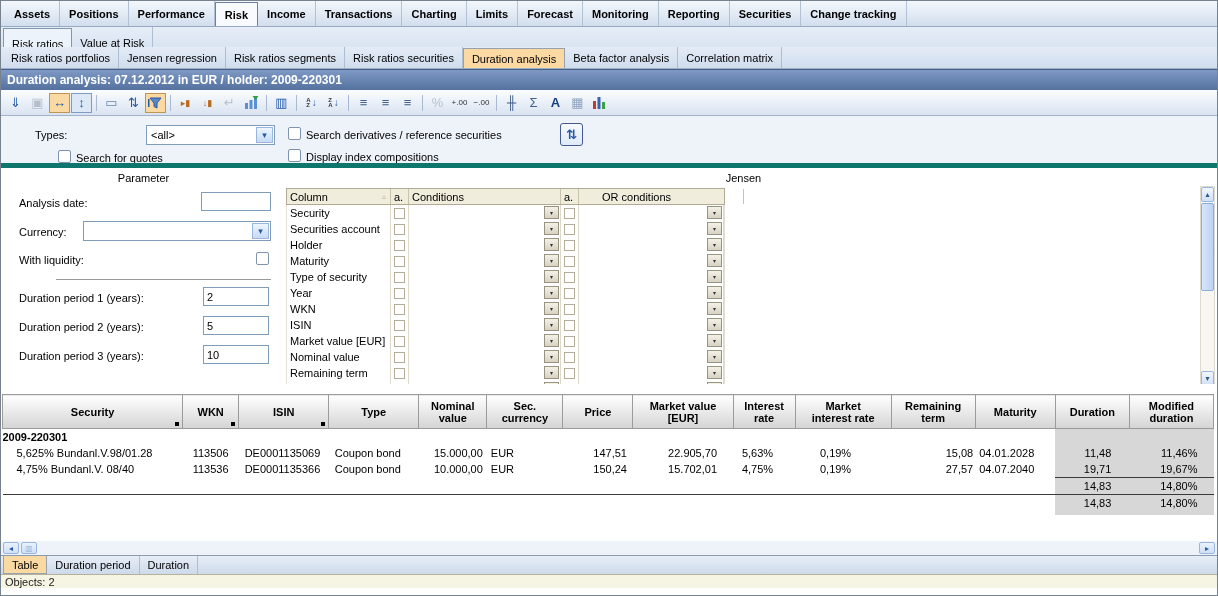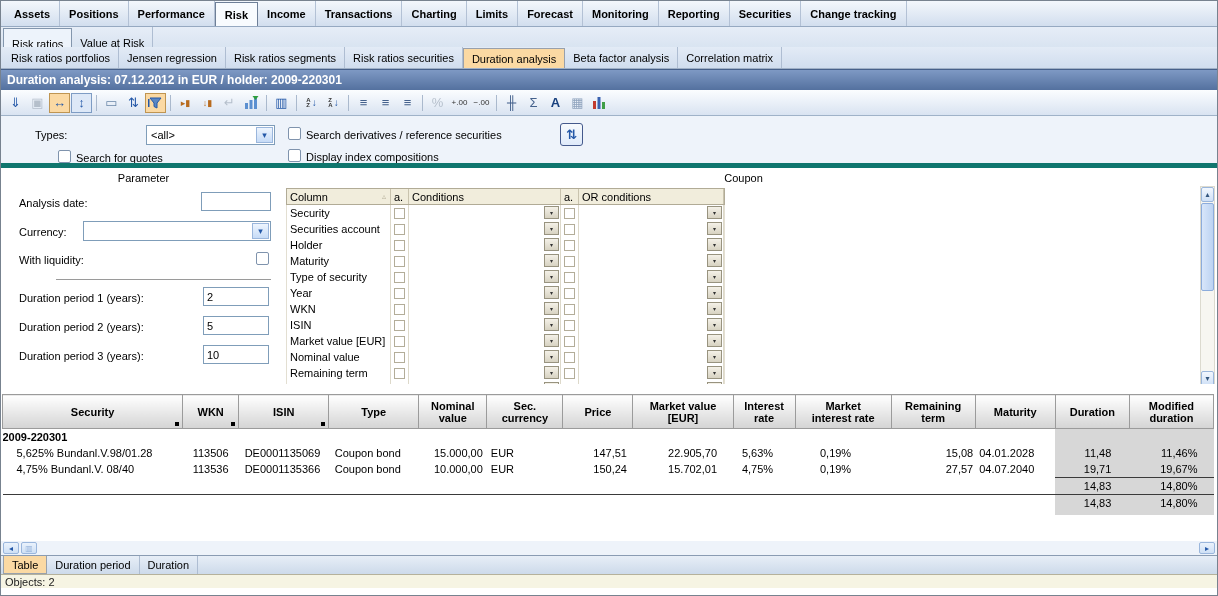--- a/index.html
+++ b/index.html
@@ -220,21 +220,21 @@
       <span>⇅</span>
     </div>
     <span class="cb" style="left:57px;top:34px;"></span>
     <span class="lbl" style="left:75px;top:36px;">Search for quotes</span>
     <span class="cb" style="left:287px;top:33px;"></span>
     <span class="lbl" style="left:305px;top:35px;">Display index compositions</span>
   </div>
 
   <div class="band" id="panel">
     <div class="secHead" id="paramTitle">Parameter</div>
-    <div class="secHead" id="filterTitle">Coupon</div>
+    <div class="secHead" id="filterTitle">Jensen</div>
 
     <span class="lbl" style="left:18px;top:29px;">Analysis date:</span>
     <input class="pinput" style="left: 200px; top: 24px; width: 70px;" value="">
     <span class="lbl" style="left:18px;top:58px;">Currency:</span>
     <div class="combo" style="left:82px;top:53px;width:188px;">
       <span class="val"></span>
       <span class="cbtn">▾</span>
     </div>
     <span class="lbl" style="left:18px;top:86px;">With liquidity:</span>
     <span class="cb" style="left:255px;top:84px;"></span>
@@ -256,21 +256,21 @@
           </span>
           <span class="fgh" style="width: 18px;">
             <span>a.</span>
           </span>
           <span class="fgh" style="width: 152px;">
             <span>Conditions</span>
           </span>
           <span class="fgh" style="width: 18px;">
             <span>a.</span>
           </span>
-          <span class="fgh" style="width: 145px;">
+          <span class="fgh" style="width: 145px; margin-left: 20px;">
             <span>OR conditions</span>
           </span>
         </div>
       <div class="fg-body" id="fgbody">
           <div class="frow">
             <span class="frc c0">Security</span>
             <span class="frc c1">
               <span class="fcb"></span>
             </span>
             <span class="frc c2">

